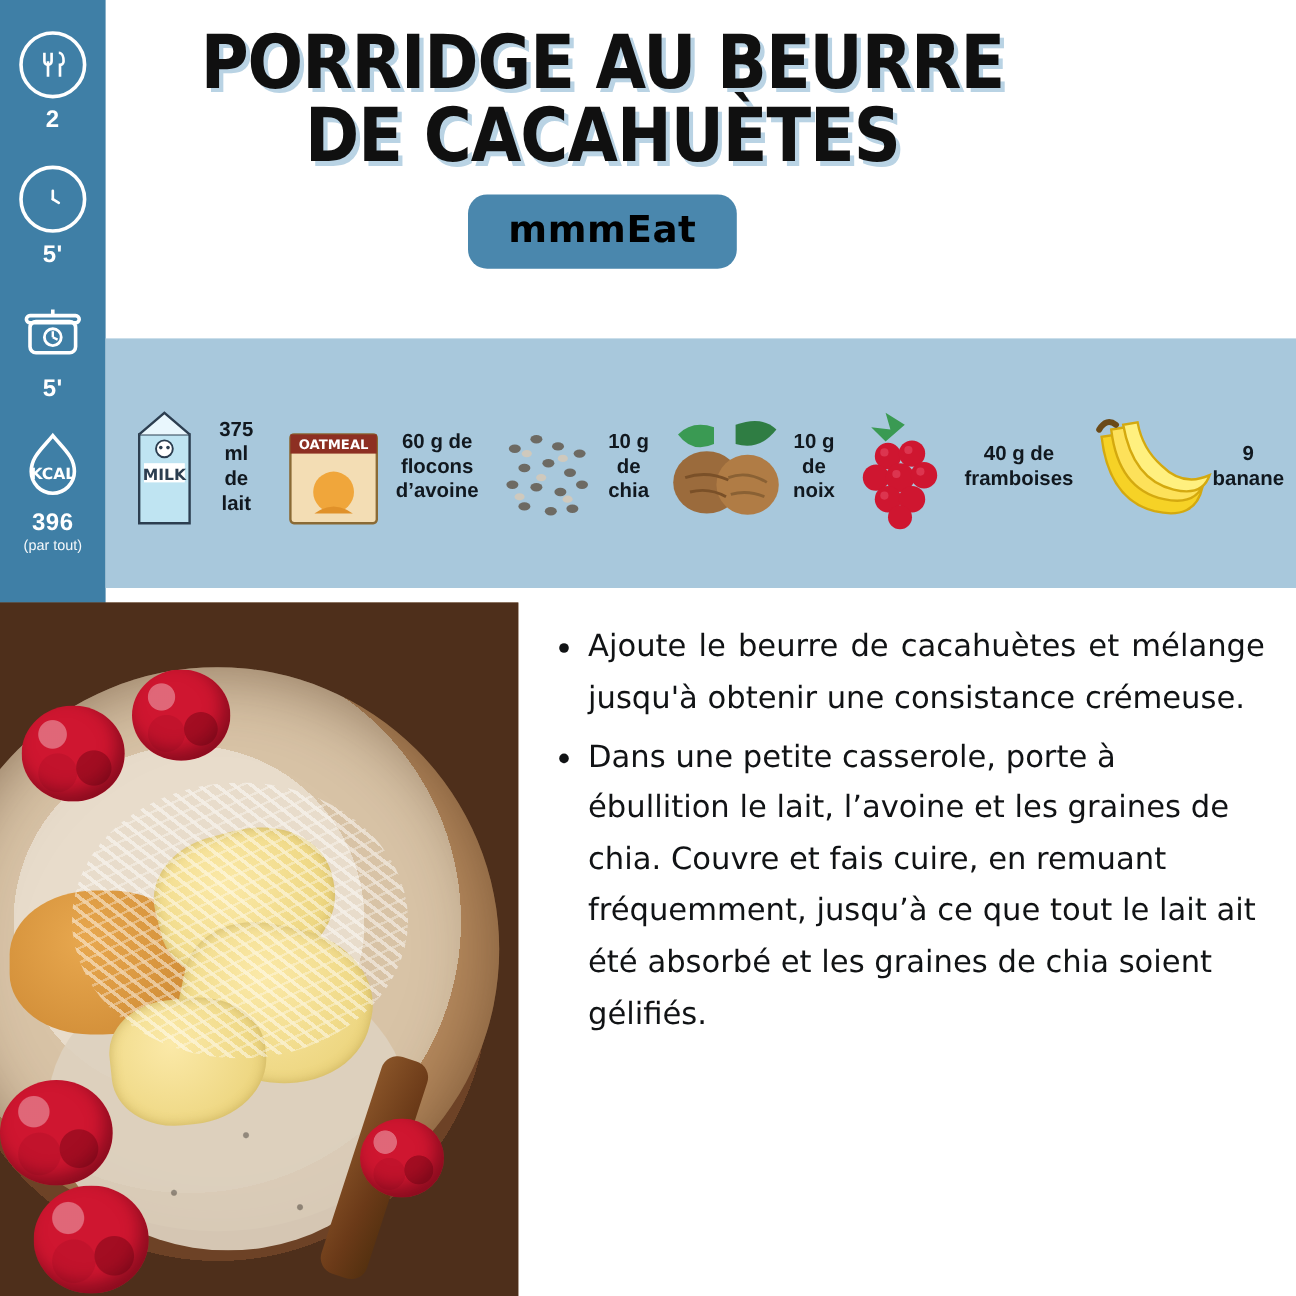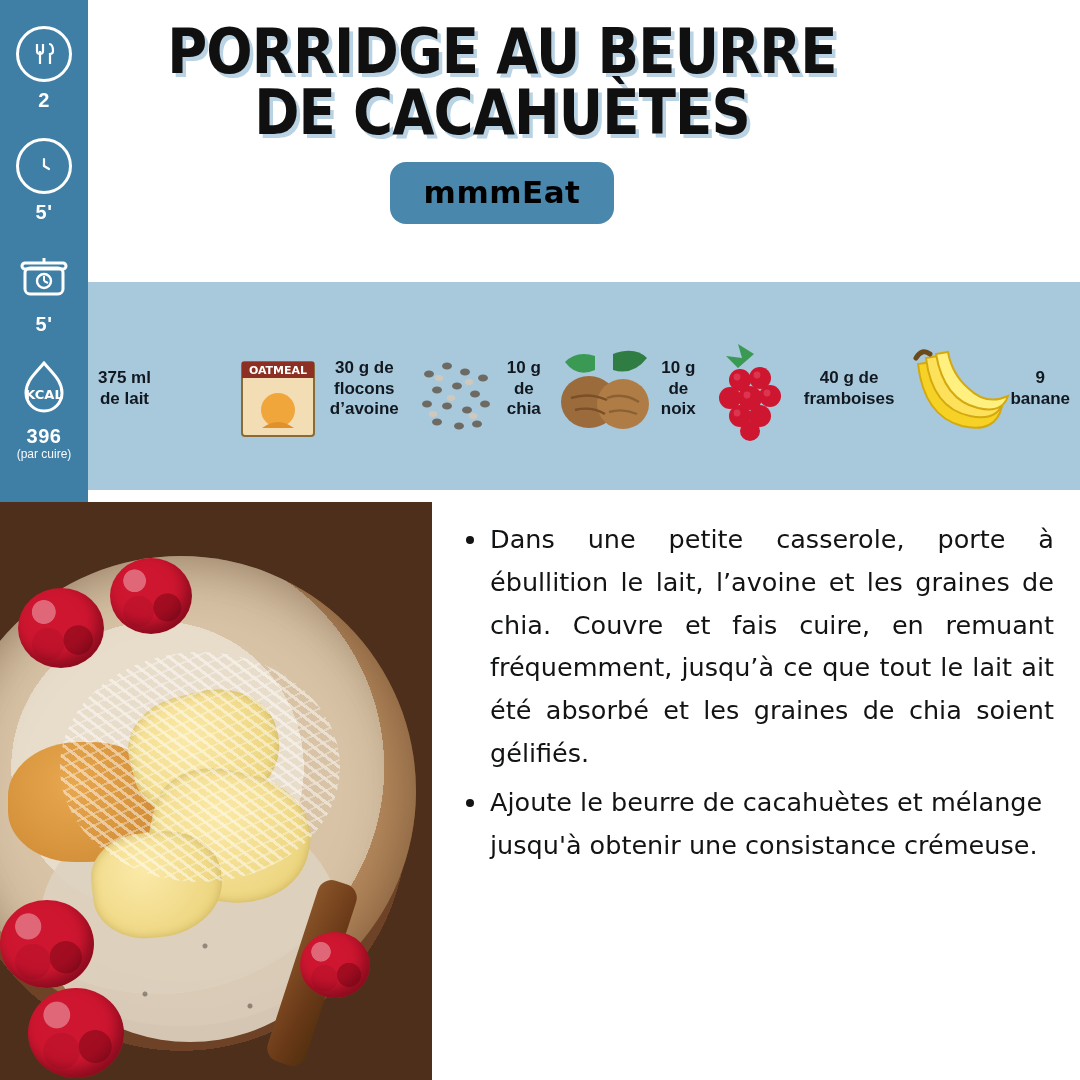--- a/index.html
+++ b/index.html
@@ -237,47 +237,58 @@
     </div>
 
     <div class="side-stat">
       <div class="side-ico sq">
         <svg width="56" height="62" viewBox="0 0 56 62">
           <path d="M28 4 C18 16 10 22 10 34 a18 18 0 0 0 36 0 C46 22 38 16 28 4 Z" fill="none" stroke="#fff" stroke-width="3"></path>
           <text x="28" y="40" text-anchor="middle" font-family="DejaVu Sans, sans-serif" font-size="13" font-weight="bold" fill="#fff">KCAL</text>
         </svg>
       </div>
       <div class="side-val">396</div>
-      <div class="side-sub">(par cuire)</div>
+      <div class="side-sub">(par tout)</div>
     </div>
   </div>
 
   <div class="header">
     <div class="title">PORRIDGE AU BEURRE DE CACAHUÈTES</div>
     <div class="brand">mmmEat</div>
   </div>
 
   <div class="strip">
 
     <div class="ing">
+      <div class="ing-art">
+        <svg width="78" height="108" viewBox="0 0 78 108">
+          <path d="M18 26 h42 v74 h-42 z" fill="#bfe4f2" stroke="#2c3e50" stroke-width="2"></path>
+          <path d="M18 26 l21-18 l21 18" fill="#e9f7fd" stroke="#2c3e50" stroke-width="2"></path>
+          <rect x="22" y="50" width="34" height="16" fill="#fff"></rect>
+          <text x="39" y="64" text-anchor="middle" font-family="DejaVu Sans, sans-serif" font-size="13" font-weight="bold" fill="#2c3e50">MILK</text>
+          <circle cx="39" cy="38" r="7" fill="#fff" stroke="#2c3e50" stroke-width="1.6"></circle>
+          <circle cx="36" cy="37" r="1.5" fill="#2c3e50"></circle>
+            <circle cx="42" cy="37" r="1.5" fill="#2c3e50"></circle>
+        </svg>
+      </div>
       <div class="ing-label" style="white-space: pre-line;">375 ml
 de lait</div>
     </div>
 
     <div class="ing">
       <div class="ing-art">
         <svg width="104" height="100" viewBox="0 0 104 100">
           <rect x="16" y="18" width="72" height="74" rx="3" fill="#f3ddb4" stroke="#8a6a35" stroke-width="2"></rect>
           <rect x="16" y="18" width="72" height="16" fill="#8d2f22"></rect>
           <text x="52" y="30" text-anchor="middle" font-family="DejaVu Sans, sans-serif" font-size="11" font-weight="bold" fill="#fff">OATMEAL</text>
           <circle cx="52" cy="66" r="17" fill="#f0a63b"></circle>
           <path d="M36 84 q16 -12 32 0 z" fill="#e0912a"></path>
         </svg>
       </div>
-      <div class="ing-label" style="white-space: pre-line;">30 g de flocons
+      <div class="ing-label" style="white-space: pre-line;">60 g de flocons
 d’avoine</div>
     </div>
 
     <div class="ing">
       <div class="ing-art">
         <svg width="100" height="100" viewBox="0 0 100 100">
           <g fill="#6d6a63">
             <ellipse cx="22" cy="30" rx="5" ry="3.5"></ellipse>
               <ellipse cx="40" cy="22" rx="5" ry="3.5"></ellipse>
             <ellipse cx="58" cy="28" rx="5" ry="3.5"></ellipse>
@@ -374,18 +385,18 @@
     <div class="cinnamon"></div>
     <div class="rasp r1"></div>
     <div class="rasp r2"></div>
     <div class="rasp r3"></div>
     <div class="rasp r4"></div>
     <div class="rasp r5"></div>
   </div>
 
   <div class="steps">
     <ul>
+      <li>Ajoute le beurre de cacahuètes et mélange jusqu'à obtenir une consistance crémeuse.</li>
       <li>Dans une petite casserole, porte à ébullition le lait, l’avoine et les graines de chia. Couvre et fais cuire, en remuant fréquemment, jusqu’à ce que tout le lait ait été absorbé et les graines de chia soient gélifiés.</li>
-      <li>Ajoute le beurre de cacahuètes et mélange jusqu'à obtenir une consistance crémeuse.</li>
     </ul>
   </div>
 
 </div>
 
 </body></html>

